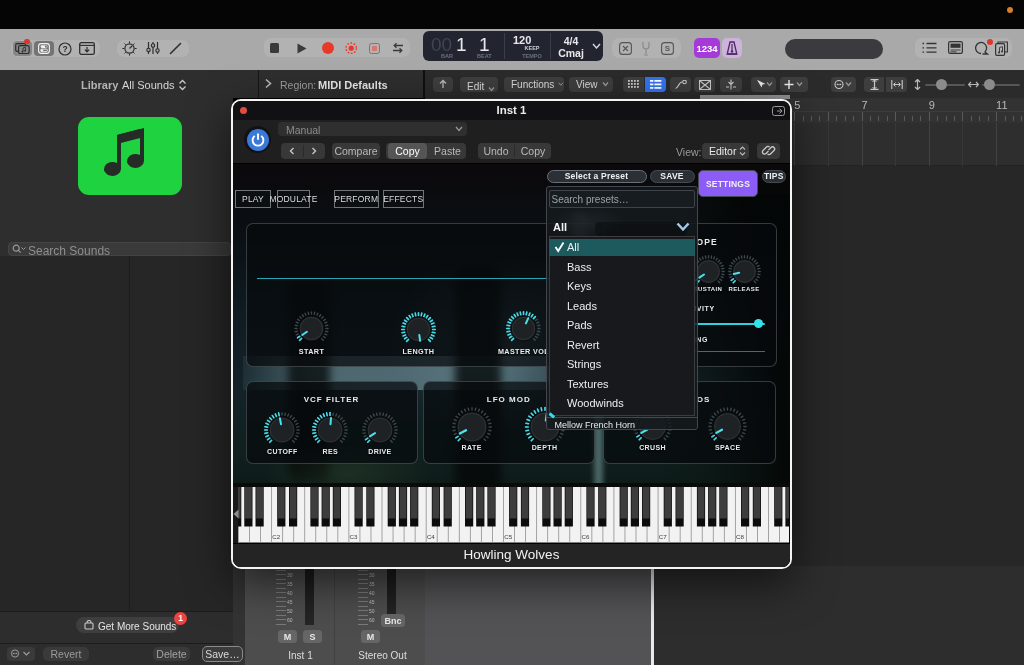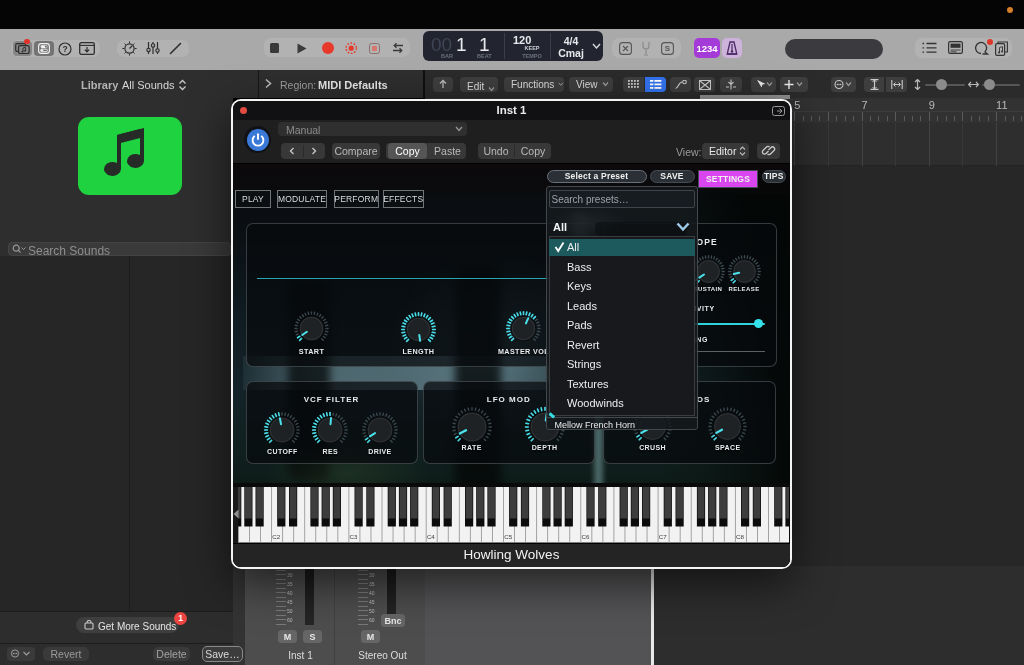--- a/index.html
+++ b/index.html
@@ -410,24 +410,24 @@
 <div class="abs" style="left:10px;top:192px;width:340px;height:34px;background:linear-gradient(90deg,rgba(120,155,165,0.10),rgba(125,160,170,0.55) 22%,rgba(125,160,170,0.58) 72%,rgba(120,155,165,0.12))"></div>
 <div class="abs" style="left:55px;top:117px;width:42px;height:200px;background:linear-gradient(180deg,rgba(5,9,9,0.7),rgba(5,9,9,0.85));border-radius:10px;filter:blur(4px)"></div>
 <div class="abs" style="left:222px;top:100px;width:46px;height:230px;background:linear-gradient(180deg,rgba(4,8,8,0.75),rgba(6,10,10,0.88));border-radius:10px;filter:blur(4px)"></div>
 <div class="abs" style="left:415px;top:0px;width:142px;height:404px;background:linear-gradient(260deg,rgba(3,6,5,0.92) 25%,rgba(8,16,14,0.45) 60%,rgba(8,16,14,0) 88%)"></div>
 <div class="abs" style="left:361px;top:216px;width:9px;height:108px;background:rgba(155,200,205,0.42);filter:blur(2.5px)"></div>
 <div class="abs" style="left:10px;top:268px;width:210px;height:84px;background:radial-gradient(closest-side,rgba(66,96,58,0.28),rgba(66,96,58,0) 80%)"></div>
 <div class="abs" style="left:0;top:0;width:557px;height:30px;background:linear-gradient(180deg,rgba(12,9,11,0.95),rgba(12,9,11,0.3))"></div>
 </div>
       <div class="abs" style="left:313.5px;top:69.5px;width:100px;height:12.5px;background:#2a3036;border:1px solid #6a7077;border-radius:7px;color:#f0f0f0;font-size:8.5px;font-weight:bold;display:flex;align-items:center;justify-content:center;letter-spacing:0.2px">Select a Preset</div>
       <div class="abs" style="left:416.5px;top:69.5px;width:45px;height:12.5px;background:#2a3036;border:1px solid #454b52;border-radius:7px;color:#f0f0f0;font-size:8.5px;font-weight:bold;display:flex;align-items:center;justify-content:center;letter-spacing:0.2px">SAVE</div>
-      <div class="abs" style="left:465px;top:69.5px;width:60px;height:18px;background:#d946ef;border:1px solid #454b52;border-radius:0;color:#f0f0f0;font-size:8.5px;font-weight:bold;display:flex;align-items:center;justify-content:center;letter-spacing:0.2px">SETTINGS</div>
+      <div class="abs" style="left:465px;top:69.5px;width:60px;height:27px;background:#8b5cf6;border:1px solid #454b52;border-radius:5px;color:#f0f0f0;font-size:8.5px;font-weight:bold;display:flex;align-items:center;justify-content:center;letter-spacing:0.2px">SETTINGS</div>
       <div class="abs" style="left:528.5px;top:69.5px;width:24.5px;height:12.5px;background:#2a3036;border:1px solid #454b52;border-radius:7px;color:#f0f0f0;font-size:8.5px;font-weight:bold;display:flex;align-items:center;justify-content:center;letter-spacing:0.2px">TIPS</div>
       <div class="abs" style="left:2px;top:89.5px;width:36px;height:18px;background:rgba(14,16,18,0.72);border:1px solid #6e7478;color:#dadcde;font-size:8.5px;display:flex;align-items:center;justify-content:center;letter-spacing:0.2px">PLAY</div>
-      <div class="abs" style="left:44px;top:89.5px;width:50px;height:18px;background:rgba(14,16,18,0.72);border:1px solid #6e7478;color:#dadcde;font-size:8.5px;display:flex;align-items:center;justify-content:center;letter-spacing:0.2px">MODULATE</div>
+      <div class="abs" style="left:44px;top:89.5px;width:33px;height:18px;background:rgba(14,16,18,0.72);border:1px solid #6e7478;color:#dadcde;font-size:8.5px;display:flex;align-items:center;justify-content:center;letter-spacing:0.2px">MODULATE</div>
       <div class="abs" style="left:101px;top:89.5px;width:44.5px;height:18px;background:rgba(14,16,18,0.72);border:1px solid #6e7478;color:#dadcde;font-size:8.5px;display:flex;align-items:center;justify-content:center;letter-spacing:0.2px">PERFORM</div>
       <div class="abs" style="left:149.5px;top:89.5px;width:41.5px;height:18px;background:rgba(14,16,18,0.72);border:1px solid #6e7478;color:#dadcde;font-size:8.5px;display:flex;align-items:center;justify-content:center;letter-spacing:0.2px">EFFECTS</div>
       <div class="abs" style="left:13px;top:122px;width:351px;height:144.5px;background:rgba(7,10,12,0.72);border:1px solid rgba(130,140,148,0.38);border-radius:7px"></div>
       <div class="abs" style="left:24px;top:177px;width:330px;height:1px;background:#27a5b2"></div>
       <div class="abs" style="left:370px;top:122px;width:174px;height:144.5px;background:rgba(7,10,12,0.72);border:1px solid rgba(130,140,148,0.38);border-radius:7px"></div>
       <div class="abs" style="left:370px;top:136px;width:174px;text-align:center;font-size:8.5px;font-weight:bold;letter-spacing:1.2px;color:#e8ecee">ENVELOPE</div>
       <div class="abs" style="left:12.5px;top:280px;width:172px;height:83px;background:rgba(7,10,12,0.72);border:1px solid rgba(130,140,148,0.38);border-radius:7px"></div>
       <div class="abs" style="left:12.5px;top:294.5px;width:172px;text-align:center;font-size:8px;font-weight:bold;letter-spacing:1px;color:#e8ecee">VCF FILTER</div>
       <div class="abs" style="left:190px;top:280px;width:171.5px;height:83px;background:rgba(7,10,12,0.72);border:1px solid rgba(130,140,148,0.38);border-radius:7px"></div>
       <div class="abs" style="left:190px;top:294.5px;width:171.5px;text-align:center;font-size:8px;font-weight:bold;letter-spacing:1px;color:#e8ecee">LFO MOD</div>

